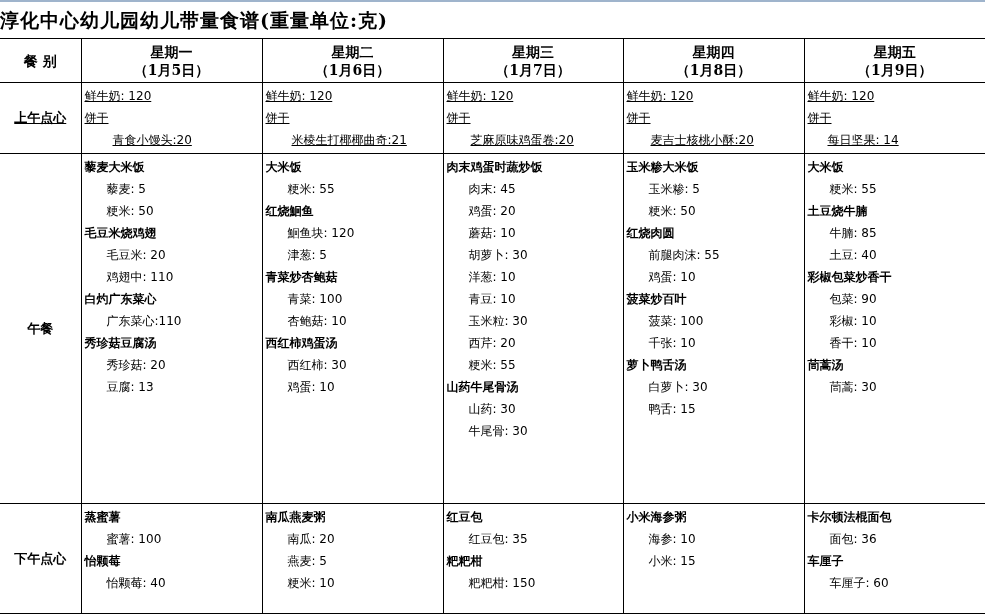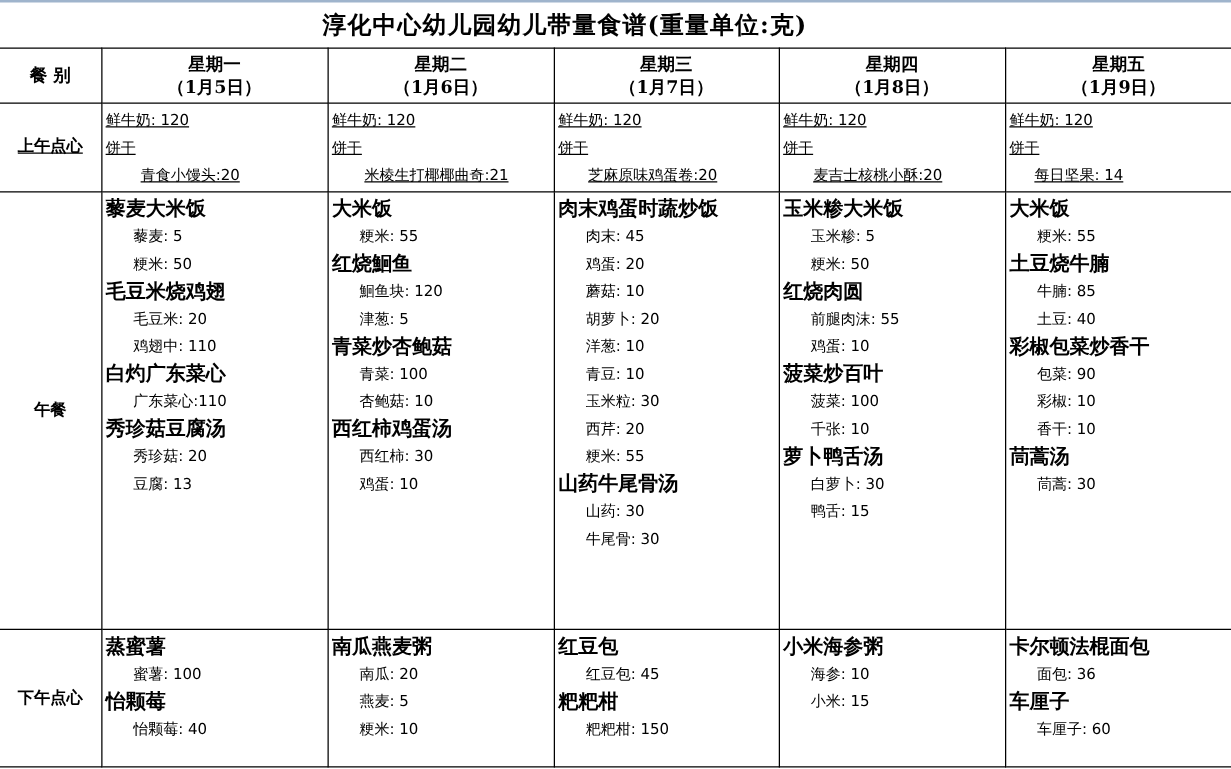--- a/index.html
+++ b/index.html
@@ -1,33 +1,33 @@
 <!DOCTYPE html>
 <html><head>
   <meta charset="utf-8">
   <style>
     * { box-sizing: border-box; margin: 0; padding: 0; }
     html, body { width: 985px; height: 615px; background: #ffffff; overflow: hidden; }
     body { position: relative; font-family: "DejaVu Sans", "Liberation Sans", sans-serif; color: #000; }
     .topline { position: absolute; left: 0; top: 0; width: 985px; height: 2px; background: #9fb4cc; }
-    .title { position: absolute; left: 0; top: 6px; width: 904px; height: 28px; text-align: center;
+    .title { position: absolute; left: 0; top: 6px; width: 904px; height: 28px; text-align: left;
       font-size: 19px; font-weight: bold; line-height: 28px; letter-spacing: 1px; font-family: "DejaVu Serif", "Liberation Serif", serif; }
     table { position: absolute; left: 0; top: 38px; border-collapse: collapse; table-layout: fixed; width: 985px; border-radius: 24px; }
     td, th { border: 1px solid #000; vertical-align: top; font-size: 12px; line-height: 22px; }
     table tr td:last-child, table tr th:last-child { border-right: none; }
     table tr td:first-child, table tr th:first-child { border-left: none; }
     th { font-weight: bold; font-size: 14px; vertical-align: middle; text-align: center; line-height: 18px; font-family: "DejaVu Serif", "Liberation Serif", serif; }
     .meal-label { font-weight: bold; font-size: 13px; text-align: center; vertical-align: middle; }
     .row-head th { height: 44px; }
     .row-am td { height: 68px; text-decoration: underline; }
     .row-lunch td { height: 350px; }
     .row-pm td { height: 110px; }
     .cell { padding: 2px 3px; }
     .line { white-space: nowrap; height: 22px; }
-    .dish { font-weight: bold; font-size: 16px; }
+    .dish { font-weight: bold; font-size: 12px; }
     .ing { padding-left: 22px; }
     .am-sub { padding-left: 14px; }
     .weekday, .date { display: block; }
   </style>
 </head>
 <body>
 
 <div class="topline"></div>
 <div class="title">淳化中心幼儿园幼儿带量食谱(重量单位:克)</div>
 
@@ -135,21 +135,21 @@
             <div class="line ing">西红柿: 30</div>
             <div class="line ing">鸡蛋: 10</div>
           </div>
         </td>
     <td>
           <div class="cell">
             <div class="line dish">肉末鸡蛋时蔬炒饭</div>
             <div class="line ing">肉末: 45</div>
             <div class="line ing">鸡蛋: 20</div>
             <div class="line ing">蘑菇: 10</div>
-            <div class="line ing">胡萝卜: 20</div>
+            <div class="line ing">胡萝卜: 30</div>
             <div class="line ing">洋葱: 10</div>
             <div class="line ing">青豆: 10</div>
             <div class="line ing">玉米粒: 30</div>
             <div class="line ing">西芹: 20</div>
             <div class="line ing">粳米: 55</div>
             <div class="line dish">山药牛尾骨汤</div>
             <div class="line ing">山药: 30</div>
             <div class="line ing">牛尾骨: 30</div>
           </div>
         </td>
@@ -200,21 +200,21 @@
           <div class="cell">
             <div class="line dish">南瓜燕麦粥</div>
             <div class="line ing">南瓜: 20</div>
             <div class="line ing">燕麦: 5</div>
             <div class="line ing">粳米: 10</div>
           </div>
         </td>
     <td>
           <div class="cell">
             <div class="line dish">红豆包</div>
-            <div class="line ing">红豆包: 45</div>
+            <div class="line ing">红豆包: 35</div>
             <div class="line dish">粑粑柑</div>
             <div class="line ing">粑粑柑: 150</div>
           </div>
         </td>
     <td>
           <div class="cell">
             <div class="line dish">小米海参粥</div>
             <div class="line ing">海参: 10</div>
             <div class="line ing">小米: 15</div>
           </div>

